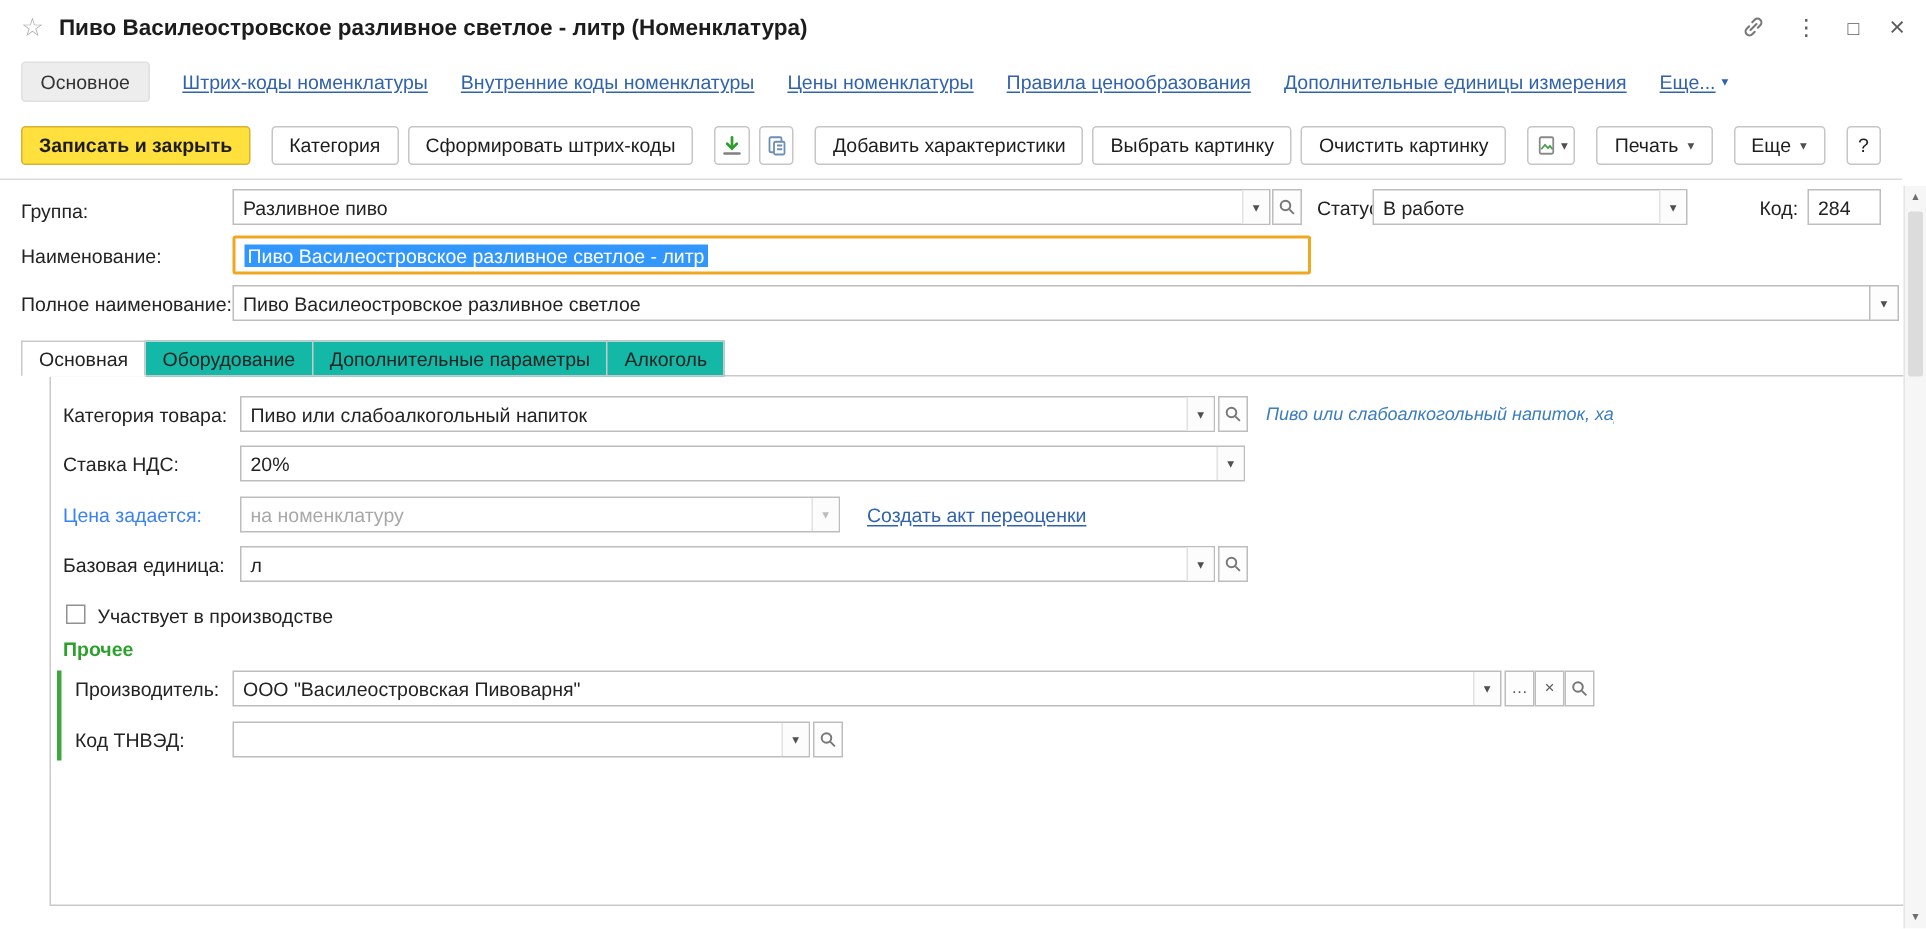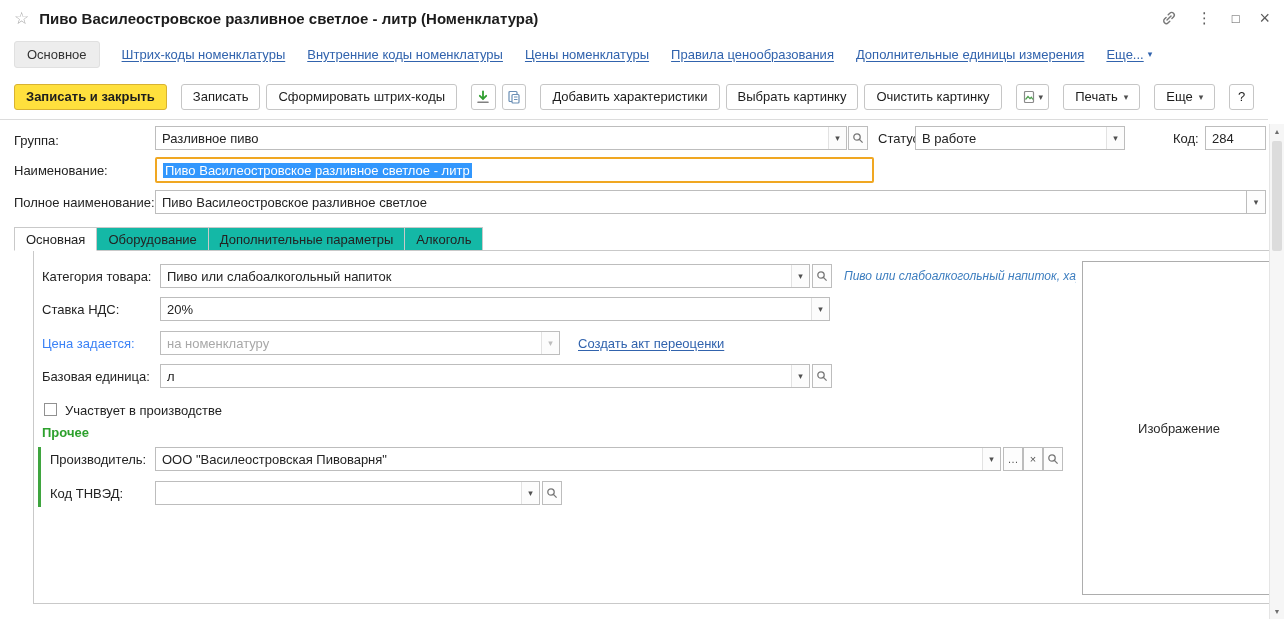--- a/index.html
+++ b/index.html
@@ -95,21 +95,21 @@
     <span class="link">Правила ценообразования</span>
     <span class="link">Дополнительные единицы измерения</span>
     <span class="nav-more">
       <span class="link">Еще...</span>
       <span class="caret blue">▾</span>
     </span>
   </div>
 
   <div class="toolbar">
     <button class="btn btn-primary">Записать и закрыть</button>
-    <button class="btn gap-l">Записать</button>
+    <button class="btn gap-l">Категория</button>
     <button class="btn">Сформировать штрих-коды</button>
     <button class="btn btn-icon gap-l">
       <svg viewBox="0 0 14 14" width="14" height="14">
           <g fill="none" stroke-linecap="round">
             <path d="M7 1.5v7" stroke="#2E9E2E" stroke-width="1.8"></path>
             <path d="M3.8 5.8L7 9l3.2-3.2" stroke="#2E9E2E" stroke-width="1.8"></path>
             <path d="M2 12.3h10" stroke="#808080" stroke-width="1.6"></path>
           </g>
         </svg>
     </button>
@@ -159,21 +159,21 @@
       </svg>
   </div>
 
   <div class="lbl" style="left:878px; top:126px;">Статус:</div>
   <div class="fld" style="left:915px; top:126px; width:210px;">
     <span class="txt">В работе</span>
     <span class="drop">▾</span>
   </div>
 
   <div class="lbl" style="left:1173px; top:126px;">Код:</div>
-  <div class="fld" style="left:1205px; top:126px; width:61px;">
+  <div class="fld" style="left:1205px; top:126px; width:49px;">
     <span class="txt">284</span>
   </div>
 
   <div class="lbl" style="left:14px; top:158px;">Наименование:</div>
   <div class="fld fld-active" style="left:155px; top:157px; width:719px;">
     <span class="txt">
         <span class="selected-text">Пиво Василеостровское разливное светлое - литр</span>
       </span>
   </div>
 
@@ -267,23 +267,20 @@
     </div>
     <div class="sqbtn" style="left:508px; top:230px;">
       <svg viewBox="0 0 12 12" width="12" height="12">
           <g fill="none" stroke="#777" stroke-width="1.3">
             <circle cx="5" cy="5" r="3.2"></circle>
             <path d="M7.6 7.6L10.6 10.6"></path>
           </g>
         </svg>
     </div>
 
-    <div class="image-panel">
-      <span>Изображение</span>
-    </div>
   </div>
 
   <div class="scrollbar">
     <div class="scr-btn">▲</div>
     <div class="scr-thumb"></div>
     <div class="scr-btn scr-down">▼</div>
   </div>
 
 </div>
 

